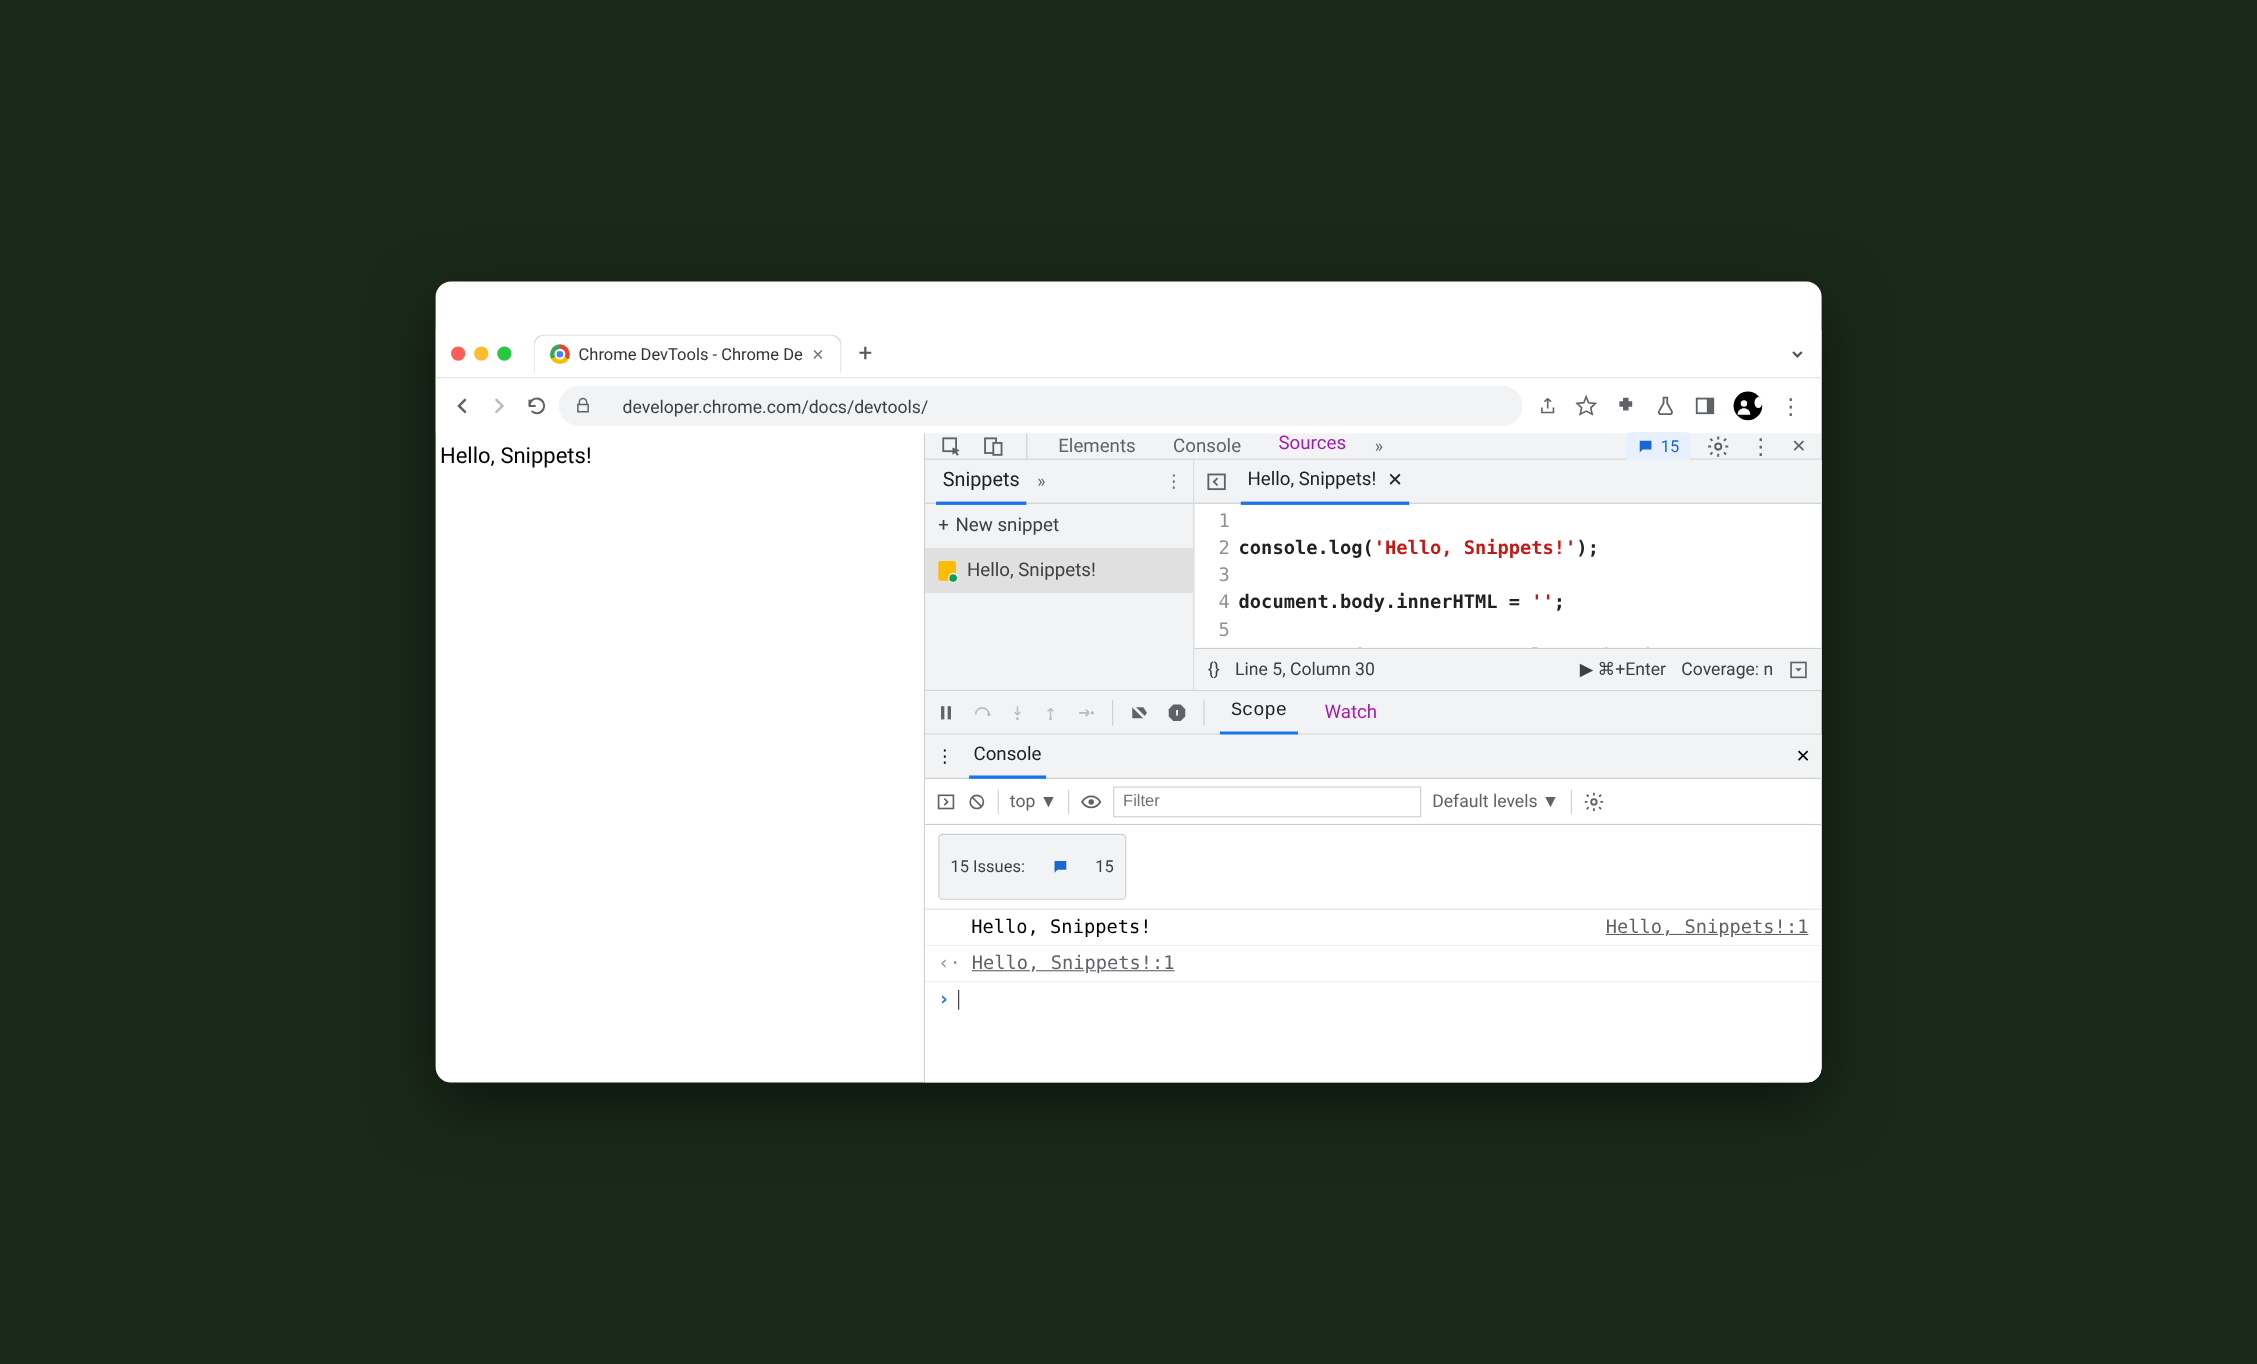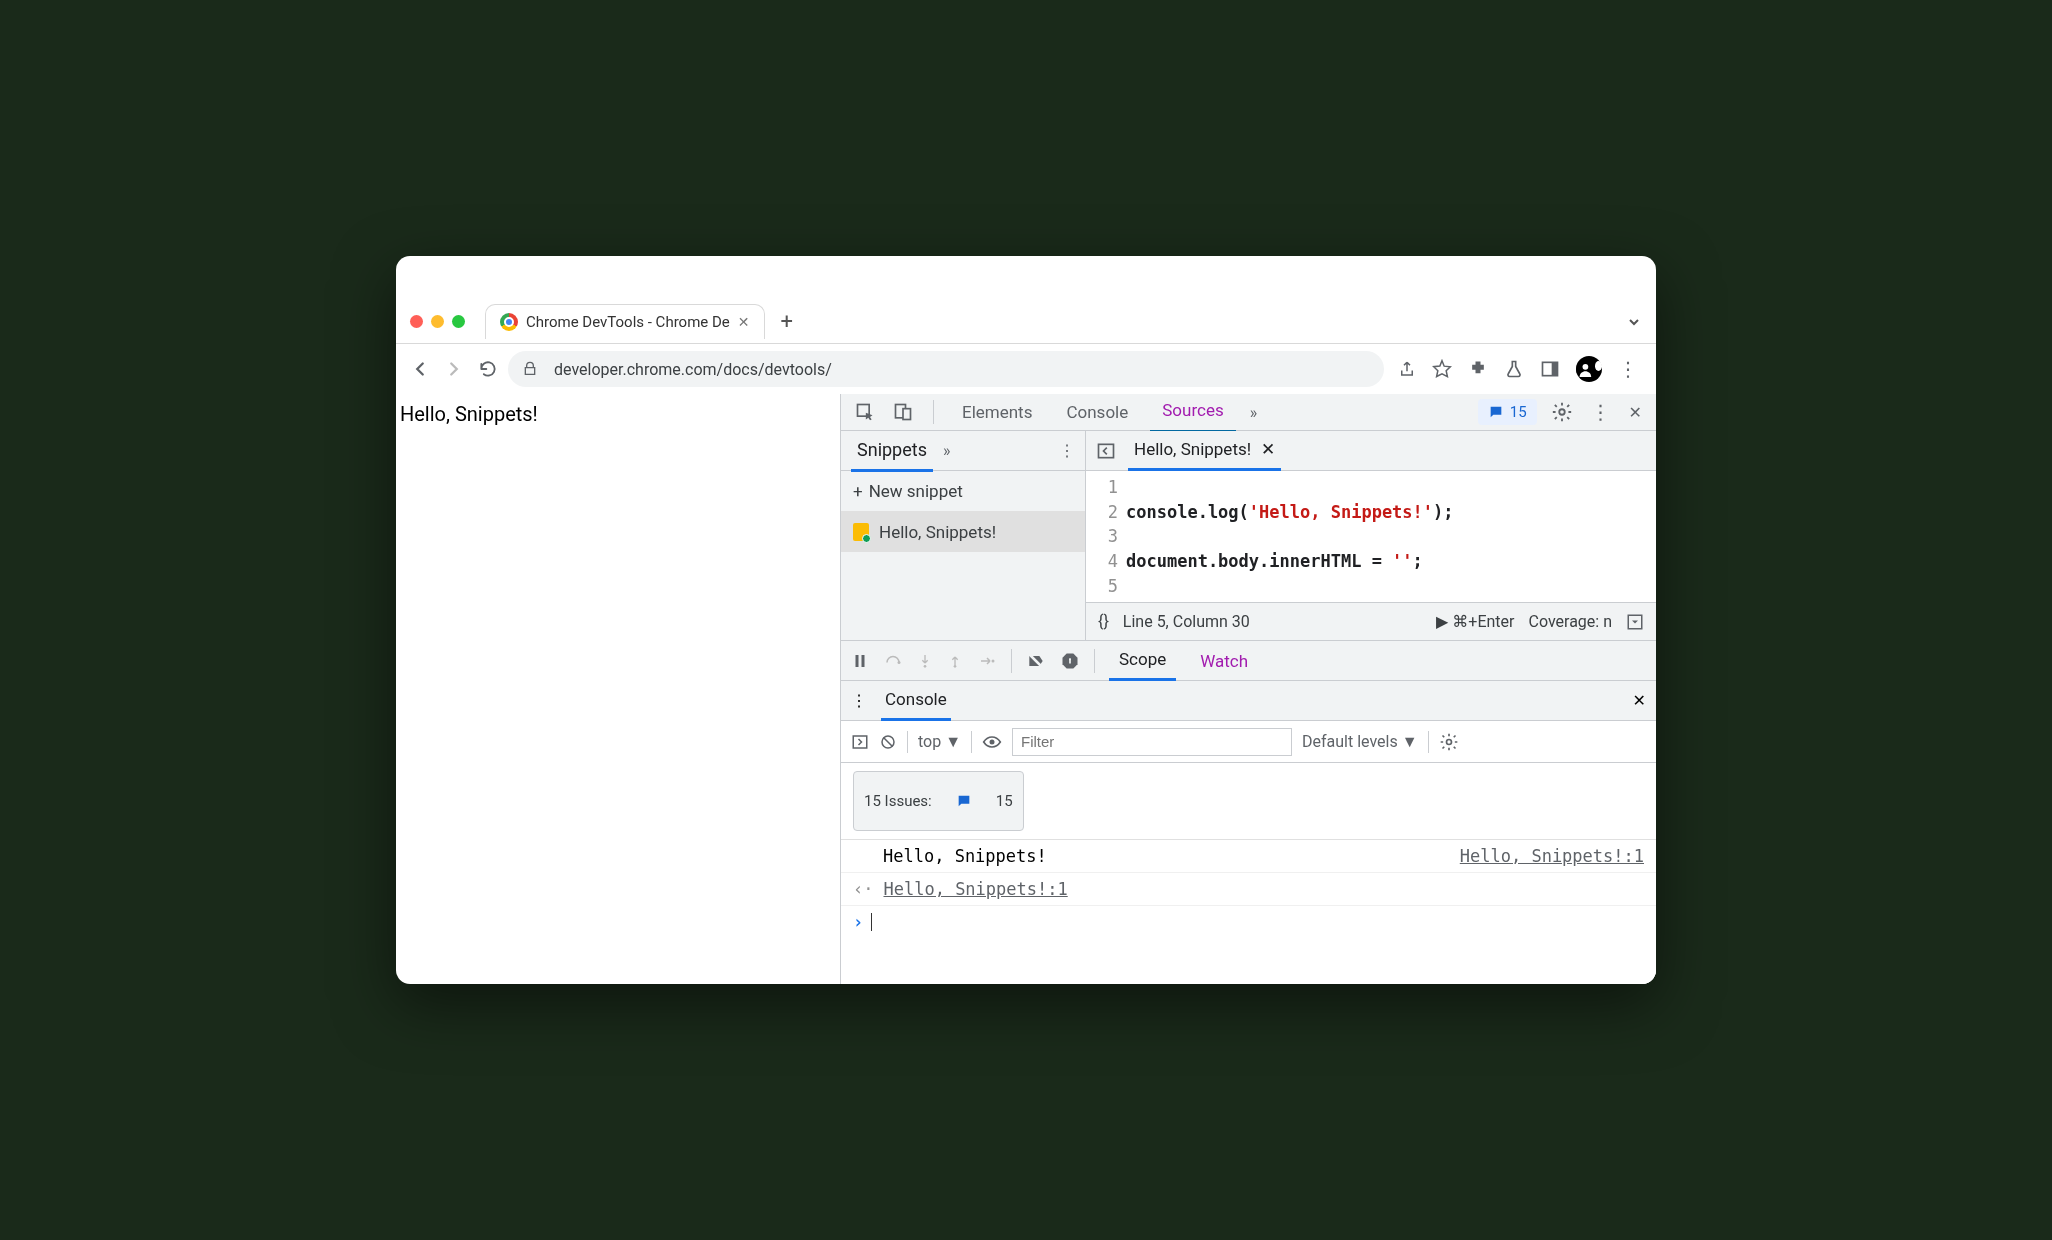--- a/index.html
+++ b/index.html
@@ -60,21 +60,21 @@
 .nav-btn { width: 28px; height: 28px; display: flex; align-items: center; justify-content: center; color: #555; cursor: pointer; }
 .nav-btn.disabled { color: #bbb; }
 .omnibox {
   flex: 1;
   height: 36px;
   background: #f1f3f4;
   border-radius: 18px;
   display: flex;
   align-items: center;
   padding: 0 14px;
-  gap: 16px;
+  gap: 28px;
   color: #3c4043;
   font-size: 16px;
 }
 .omnibox .lock { color: #5f6368; }
 .tool-icons { display: flex; gap: 16px; align-items: center; padding: 0 8px; color: #5f6368; }
 .tool-icons .avatar { width: 26px; height: 26px; border-radius: 50%; background: #000; display: flex; align-items: center; justify-content: center; }
 .tool-icons .avatar::after { content: ''; width: 10px; height: 10px; background: #fff; border-radius: 50%; position: relative; top: -3px; }
 .content {
   display: flex;
   height: 590px;
@@ -87,21 +87,21 @@
   border-right: 1px solid #cacdd1;
 }
 .page p { padding: 0 4px; }
 .devtools {
   flex: 1;
   background: #f1f3f4;
   display: flex;
   flex-direction: column;
 }
 .dt-tabs {
-  height: 37px;
+  height: 24px;
   border-bottom: 1px solid #cacdd1;
   display: flex;
   align-items: center;
   padding: 0 10px;
   gap: 10px;
 }
 .dt-tabs .ico { color: #5f6368; padding: 0 4px; }
 .dt-tabs .divider { width: 1px; height: 24px; background: #cacdd1; margin: 0 6px; }
 .dt-tab { padding: 10px 12px; color: #5f6368; font-size: 17px; cursor: pointer; }
 .dt-tab.active { color: #a21caf; border-bottom: 5px solid #0369a1; }
@@ -213,21 +213,21 @@
   height: 40px;
   border-bottom: 1px solid #cacdd1;
   display: flex;
   align-items: center;
   padding: 0 10px;
   gap: 14px;
   color: #5f6368;
 }
 .debugger-bar .divider { width: 1px; height: 24px; background: #cacdd1; }
 .db-tab { font-size: 17px; padding: 9px 10px; color: #a21caf; }
-.db-tab.active { color: #202124; border-bottom: 3px solid #1a73e8; }
+.db-tab.active { color: #202124; border-bottom: 3px solid #1a73e8; font-family: Liberation Mono, monospace; }
 .console-drawer {
   flex: 1;
   display: flex;
   flex-direction: column;
   background: #fff;
 }
 .console-head {
   height: 40px;
   border-bottom: 1px solid #cacdd1;
   display: flex;

